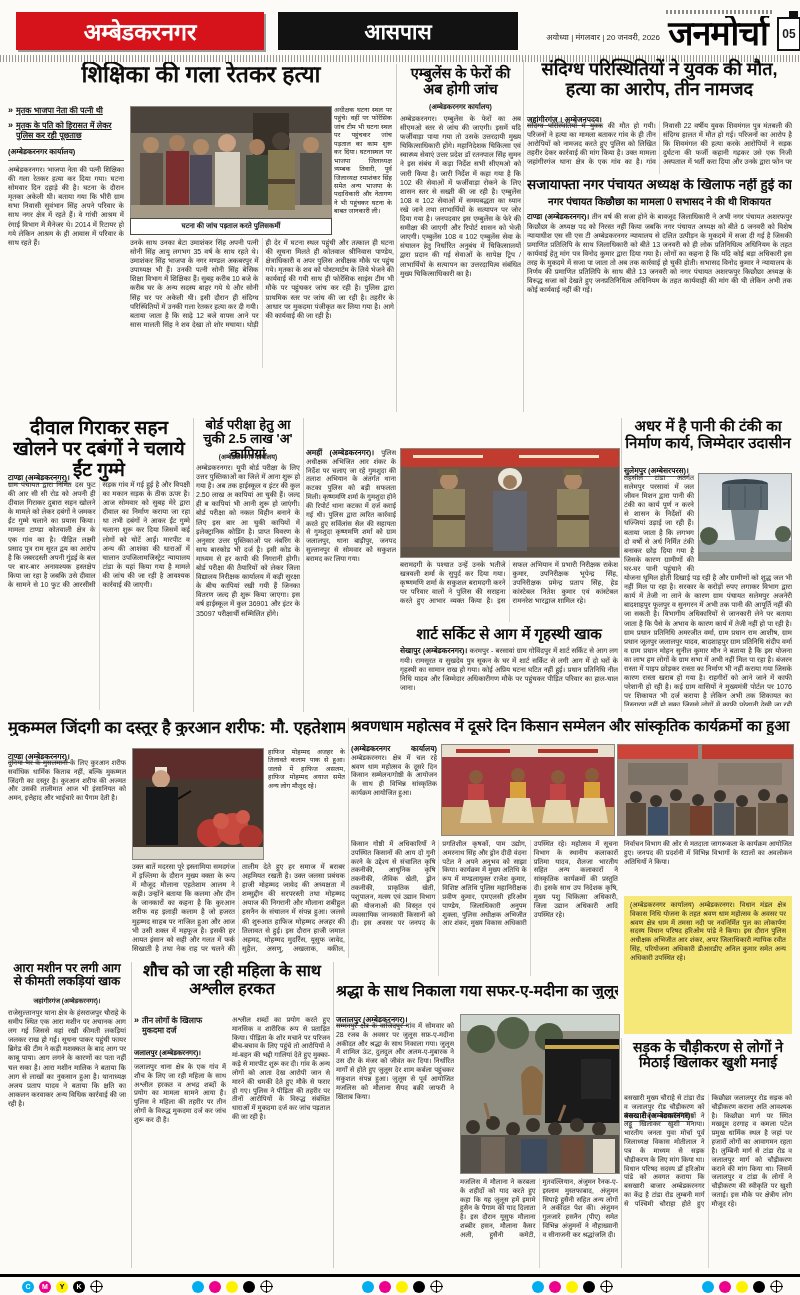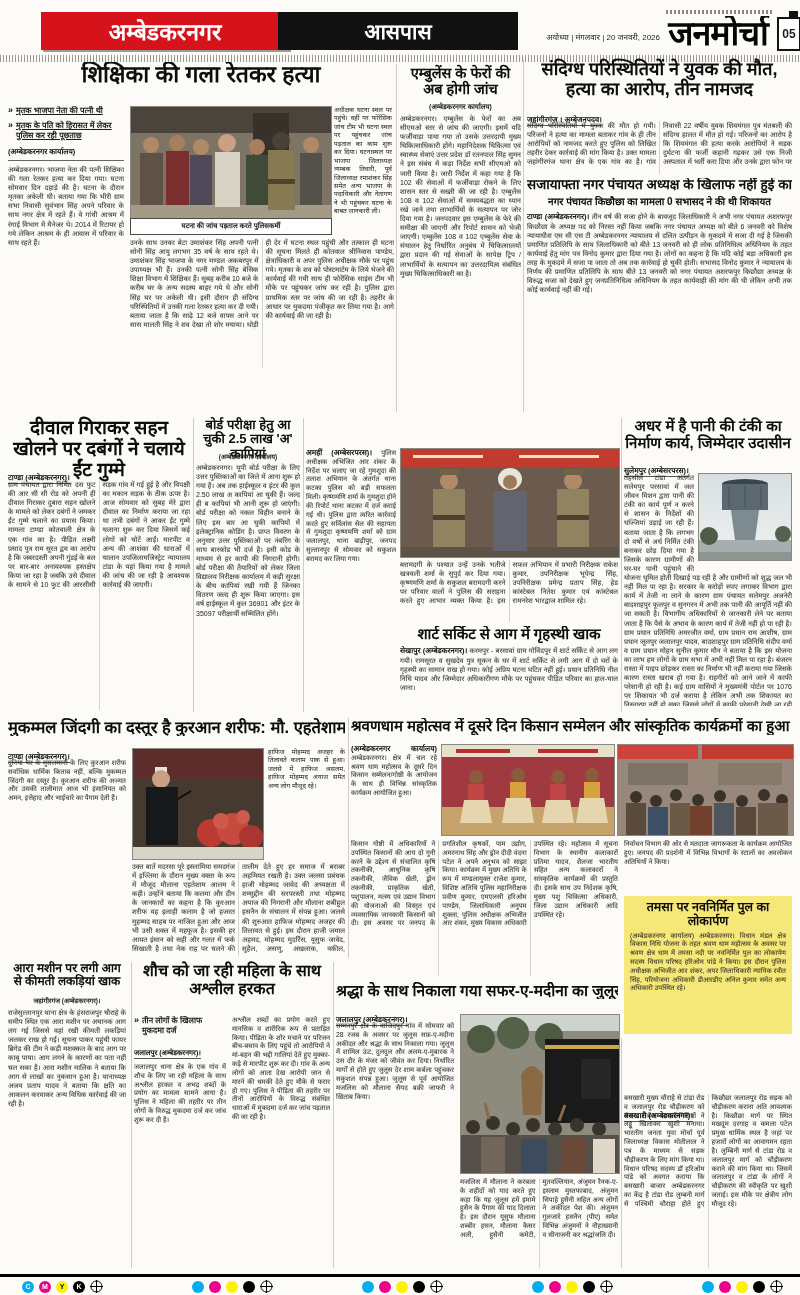--- a/index.html
+++ b/index.html
@@ -32,21 +32,21 @@
   .marks{position:absolute;display:flex;align-items:center;gap:5px;}
   .dot{width:12px;height:12px;border-radius:50%;display:flex;align-items:center;justify-content:center;
        font-size:7px;font-weight:bold;color:#fff;line-height:1;}
   .masthead{font-weight:bold;font-size:34px;line-height:1;letter-spacing:-1px;color:#060606;}
 </style>
 </head>
 <body>
 
 <div id="page">
 
-  <div class="abs redbox" style="left:41px;top:12px;width:248px;height:38px;font-size:23px;">
+  <div class="abs redbox" style="left:16px;top:12px;width:248px;height:38px;font-size:23px;">
       <span>अम्बेडकरनगर</span>
     </div>
   <div class="abs blackbox" style="left:278px;top:12px;width:240px;height:38px;font-size:21px;">
       <span>आसपास</span>
     </div>
   <div class="abs" style="left:540px;top:31px;width:120px;font-size:8px;font-weight:normal;text-align:right;">अयोध्या | मंगलवार | 20 जनवरी, 2026</div>
   <div class="abs dotline" style="left:666px;top:10px;width:106px;height:4px;"></div>
   <div class="abs masthead nw" style="left:662px;top:16px;width:112px;text-align:center;">जनमोर्चा</div>
   <div class="abs pagebox" style="left:777px;top:17px;width:20px;height:30px;">
       <span>05</span>
@@ -140,21 +140,21 @@
   <div class="abs" style="left:8px;top:466px;">
     <span class="byl und">टाण्डा (अम्बेडकरनगर)।</span>
   </div>
   <div class="abs body c2" style="left:8px;top:480px;width:182px;height:230px;">ग्राम पंचायत द्वारा निर्मित दस फुट की आर सी सी रोड को अपनी ही दीवाल गिराकर दुबारा सहन खोलने के मामले को लेकर दबंगों ने जमकर ईंट गुम्मे चलाने का प्रयास किया। मामला टाण्डा कोतवाली क्षेत्र के एक गांव का है। पीड़ित लक्ष्मी प्रसाद पुत्र राम सूरत द्वय का आरोप है कि जबरदस्ती अपनी गुंडई के बल पर बार-बार अनावश्यक हस्तक्षेप किया जा रहा है जबकि उसे दीवाल के सामने से 10 फुट की आरसीसी सड़क गांव में गई हुई है और विपक्षी का मकान सड़क के ठीक ऊपर है। आज सोमवार को सुबह मेरे द्वारा दीवाल का निर्माण कराया जा रहा था तभी दबंगों ने आकर ईंट गुम्मे चलाना शुरू कर दिया जिसमें कई लोगों को चोटें आईं। मारपीट व अन्य की आशंका की धाराओं में चालान उपजिलामजिस्ट्रेट न्यायालय टांडा के यहां किया गया है मामले की जांच की जा रही है आवश्यक कार्रवाई की जाएगी।</div>
 
   <div class="abs hl" style="left:196px;top:418px;width:104px;font-size:13px;">बोर्ड परीक्षा हेतु आ चुकी 2.5 लाख 'अ' कापियां</div>
   <div class="abs" style="left:196px;top:452px;width:104px;text-align:center;font-size:6.5px;font-weight:bold;">(अम्बेडकरनगर कार्यालय)</div>
   <div class="abs body" style="left:196px;top:463px;width:104px;height:247px;">अम्बेडकरनगर। यूपी बोर्ड परीक्षा के लिए उत्तर पुस्तिकाओं का जिले में आना शुरू हो गया है। अब तक हाईस्कूल व इंटर की कुल 2.50 लाख अ कापियां आ चुकी हैं। जल्द ही ब कापियां भी आनी शुरू हो जाएंगी। बोर्ड परीक्षा को नकल विहीन बनाने के लिए इस बार आ चुकी कापियों में इलेक्ट्रानिक कोडिंग है। प्राप्त विवरण के अनुसार उत्तर पुस्तिकाओं पर नंबरिंग के साथ बारकोड भी दर्ज है। इसी कोड के माध्यम से हर कापी की निगरानी होगी। बोर्ड परीक्षा की तैयारियों को लेकर जिला विद्यालय निरीक्षक कार्यालय में कड़ी सुरक्षा के बीच कापियां रखी गयी हैं जिनका वितरण जल्द ही शुरू किया जाएगा। इस वर्ष हाईस्कूल में कुल 36901 और इंटर के 35097 परीक्षार्थी सम्मिलित होंगे।</div>
 
   <div class="abs body" style="left:306px;top:448px;width:90px;height:264px;font-size:6.8px;">
-    <span class="byl">अमहीं (अम्बेसरपरस)।</span>
+    <span class="byl">अमहीं (अम्बेडकरनगर)।</span>
     <span>पुलिस अधीक्षक अभिजित आर शंकर के निर्देश पर चलाए जा रहे गुमशुदा की तलाश अभियान के अंतर्गत थाना कटका पुलिस को बड़ी सफलता मिली। कृष्णमणि शर्मा के गुमशुदा होने की रिपोर्ट थाना कटका में दर्ज कराई गई थी। पुलिस द्वारा त्वरित कार्रवाई करते हुए सर्विलांस सेल की सहायता से गुमशुदा कृष्णमणि शर्मा को ग्राम जलालपुर, थाना बाड़ीपुर, जनपद सुल्तानपुर से सोमवार को सकुशल बरामद कर लिया गया।</span>
   </div>
   <div class="photo" style="left:400px;top:448px;width:218px;height:108px;">
     <svg width="218" height="108" viewBox="0 0 218 108">
       <rect width="218" height="108" fill="#6a5b4e"></rect>
         <rect width="218" height="18" fill="#c23b2f"></rect>
       <rect x="12" y="6" width="70" height="3" fill="#f1e3c8"></rect>
         <rect x="118" y="6" width="80" height="3" fill="#f1e3c8"></rect>
       <rect y="98" width="218" height="10" fill="#5c5245"></rect>
       <g>
@@ -171,21 +171,21 @@
       <g>
           <circle cx="172" cy="32" r="9" fill="#b08968"></circle>
           <path d="M162 26h20v-6h-20z" fill="#6e6343"></path>
           <rect x="156" y="40" width="32" height="58" fill="#8f845f"></rect>
           <rect x="156" y="66" width="32" height="5" fill="#503f2f"></rect>
         </g>
     </svg>
   </div>
   <div class="abs body c2" style="left:400px;top:560px;width:218px;height:62px;">बरामदगी के पश्चात उन्हें उनके भतीजे खत्रवली शर्मा के सुपुर्द कर दिया गया। कृष्णमणि शर्मा के सकुशल बरामदगी करने पर परिवार वालों ने पुलिस की सराहना करते हुए आभार व्यक्त किया है। इस सफल अभियान में प्रभारी निरीक्षक राकेश कुमार, उपनिरीक्षक भूपेन्द्र सिंह, उपनिरीक्षक प्रमेन्द्र प्रताप सिंह, हेड कांस्टेबल नितेश कुमार एवं कांस्टेबल रामनरेश भारद्वाज शामिल रहे।</div>
 
-  <div class="abs hl nw" style="left:400px;top:626px;width:218px;font-size:15px;font-family:Liberation Serif, serif;">शार्ट सर्किट से आग में गृहस्थी खाक</div>
+  <div class="abs hl nw" style="left:400px;top:626px;width:218px;font-size:15px;">शार्ट सर्किट से आग में गृहस्थी खाक</div>
   <div class="abs body" style="left:400px;top:646px;width:218px;height:62px;">
     <span class="byl">सेखापुर (अम्बेडकरनगर)।</span>
     <span>करमपुर - बरसावां ग्राम गोविंदपुर में शार्ट सर्किट से आग लग गयी। रामसूरत व सुखदेव पुत्र सूकन के घर में शार्ट सर्किट से लगी आग में दो घरों के गृहस्थी का सामान राख हो गया। कोई अप्रिय घटना घटित नहीं हुई। प्रधान प्रतिनिधि नील निधि यादव और जिम्मेदार अधिकारीगण मौके पर पहुंचकर पीड़ित परिवार का हाल-चाल जाना।</span>
   </div>
 
   <div class="abs hl" style="left:624px;top:418px;width:168px;font-size:15px;">अधर में है पानी की टंकी का निर्माण कार्य, जिम्मेदार उदासीन</div>
   <div class="abs" style="left:624px;top:459px;">
     <span class="byl und">सुलेमपुर (अम्बेसरपरस)।</span>
   </div>
   <div class="abs body" style="left:624px;top:473px;width:168px;height:233px;">
@@ -296,24 +296,24 @@
         <rect x="72" y="61" width="22" height="29" fill="#74402e"></rect>
       <rect x="96" y="58" width="20" height="32" fill="#50565e"></rect>
         <rect x="118" y="62" width="20" height="28" fill="#5a4a3c"></rect>
       <rect x="140" y="58" width="30" height="32" fill="#6b5a48"></rect>
     </svg>
   </div>
   <div class="abs body c3" style="left:351px;top:840px;width:267px;height:136px;font-size:6.8px;">किसान गोष्ठी में अधिकारियों ने उपस्थित किसानों की आय दो गुनी करने के उद्देश्य से संचालित कृषि तकनीकी, आधुनिक कृषि तकनीकी, जैविक खेती, ड्रोन तकनीकी, प्राकृतिक खेती, पशुपालन, मत्स्य एवं उद्यान विभाग की योजनाओं की विस्तृत एवं व्यवसायिक जानकारी किसानों को दी। इस अवसर पर जनपद के प्रगतिशील कृषकों, पाम उद्योग, अमरनाथ सिंह और ड्रोन दीदी वंदना पटेल ने अपने अनुभव को साझा किया। कार्यक्रम में मुख्य अतिथि के रूप में मण्डलायुक्त राजेश कुमार, विशिष्ट अतिथि पुलिस महानिरीक्षक प्रवीण कुमार, एमएलसी हरिओम पाण्डेय, जिलाधिकारी अनुपम शुक्ला, पुलिस अधीक्षक अभिजीत आर शंकर, मुख्य विकास अधिकारी उपस्थित रहे। महोत्सव में सूचना विभाग के स्थानीय कलाकारों प्रतिमा यादव, शैलजा भारतीय सहित अन्य कलाकारों ने सांस्कृतिक कार्यक्रमों की प्रस्तुति दी। इसके साथ उप निदेशक कृषि, मुख्य पशु चिकित्सा अधिकारी, जिला उद्यान अधिकारी आदि उपस्थित रहे।</div>
   <div class="abs body" style="left:624px;top:840px;width:168px;height:50px;font-size:6.8px;">निर्वाचन विभाग की ओर से मतदाता जागरूकता के कार्यक्रम आयोजित हुए। जनपद की प्रदर्शनी में विभिन्न विभागों के स्टालों का अवलोकन अतिथियों ने किया।</div>
 
   <div class="abs yellowbox" style="left:624px;top:896px;width:168px;height:138px;">
-    <div class="hl" style="font-size:12.5px;margin-bottom:3px;">तमसा पर नवनिर्मित पुल का लोकार्पण</div>
     <div class="body" style="font-size:6.8px;height:100px;">(अम्बेडकरनगर कार्यालय) अम्बेडकरनगर। विधान मंडल क्षेत्र विकास निधि योजना के तहत श्रवण धाम महोत्सव के अवसर पर श्रवण क्षेत्र धाम में तमसा नदी पर नवनिर्मित पुल का लोकार्पण सदस्य विधान परिषद हरिओम पांडे ने किया। इस दौरान पुलिस अधीक्षक अभिजीत आर शंकर, अपर जिलाधिकारी न्यायिक रवीत सिंह, परियोजना अधिकारी डीआरडीए अनिल कुमार समेत अन्य अधिकारी उपस्थित रहे।</div>
   </div>
 
+  <div class="abs hl" style="left:624px;top:1040px;width:168px;font-size:14px;">सड़क के चौड़ीकरण से लोगों ने मिठाई खिलाकर खुशी मनाई</div>
   <div class="abs" style="left:624px;top:1104px;">
     <span class="byl und">बसखारी (अम्बेडकरनगर)।</span>
   </div>
   <div class="abs body c2" style="left:624px;top:1094px;width:168px;height:174px;font-size:6.8px;">बसखारी मुख्य चौराहे से टांडा रोड व जलालपुर रोड चौड़ीकरण को लेकर क्षेत्रीय जनप्रतिनिधियों ने लड्डू खिलाकर खुशी मनाया। भारतीय जनता युवा मोर्चा पूर्व जिलाध्यक्ष विकास मोतीलाल ने पत्र के माध्यम से सड़क चौड़ीकरण के लिए मांग किया था। विधान परिषद सदस्य डॉ हरिओम पांडे को अवगत कराया कि बसखारी बाजार अम्बेडकरनगर का केंद्र है टांडा रोड लुम्बनी मार्ग से पश्चिमी चौराहा होते हुए किछौछा जलालपुर रोड सड़क को चौड़ीकरण कराना अति आवश्यक है। किछौछा मार्ग पर स्थित मखदूम दरगाह व कमला पटेल प्रमुख धार्मिक स्थल है जहां पर हजारों लोगों का आवागमन रहता है। लुम्बिनी मार्ग से टांडा रोड व जलालपुर मार्ग को चौड़ीकरण कराने की मांग किया था। जिसमें जलालपुर व टांडा के लोगों ने चौड़ीकरण की स्वीकृति पर खुशी जताई। इस मौके पर क्षेत्रीय लोग मौजूद रहे।</div>
 
   <div class="abs hl" style="left:8px;top:962px;width:118px;font-size:12px;">आरा मशीन पर लगी आग से कीमती लकड़ियां खाक</div>
   <div class="abs" style="left:8px;top:996px;width:118px;text-align:center;font-size:6.5px;font-weight:bold;">जहांगीरगंज (अम्बेडकरनगर)।</div>
   <div class="abs body" style="left:8px;top:1008px;width:118px;height:260px;">राजेसुल्तानपुर थाना क्षेत्र के हंसराजपुर चौराहे के समीप स्थित एक आरा मशीन पर अचानक आग लग गई जिससे वहां रखी कीमती लकड़ियां जलकर राख हो गईं। सूचना पाकर पहुंची फायर ब्रिगेड की टीम ने कड़ी मशक्कत के बाद आग पर काबू पाया। आग लगने के कारणों का पता नहीं चल सका है। आरा मशीन मालिक ने बताया कि आग से लाखों का नुकसान हुआ है। थानाध्यक्ष अजय प्रताप यादव ने बताया कि क्षति का आकलन करवाकर अन्य विधिक कार्रवाई की जा रही है।</div>
 
   <div class="abs hl" style="left:134px;top:962px;width:196px;font-size:16px;">शौच को जा रही महिला के साथ अश्लील हरकत</div>

